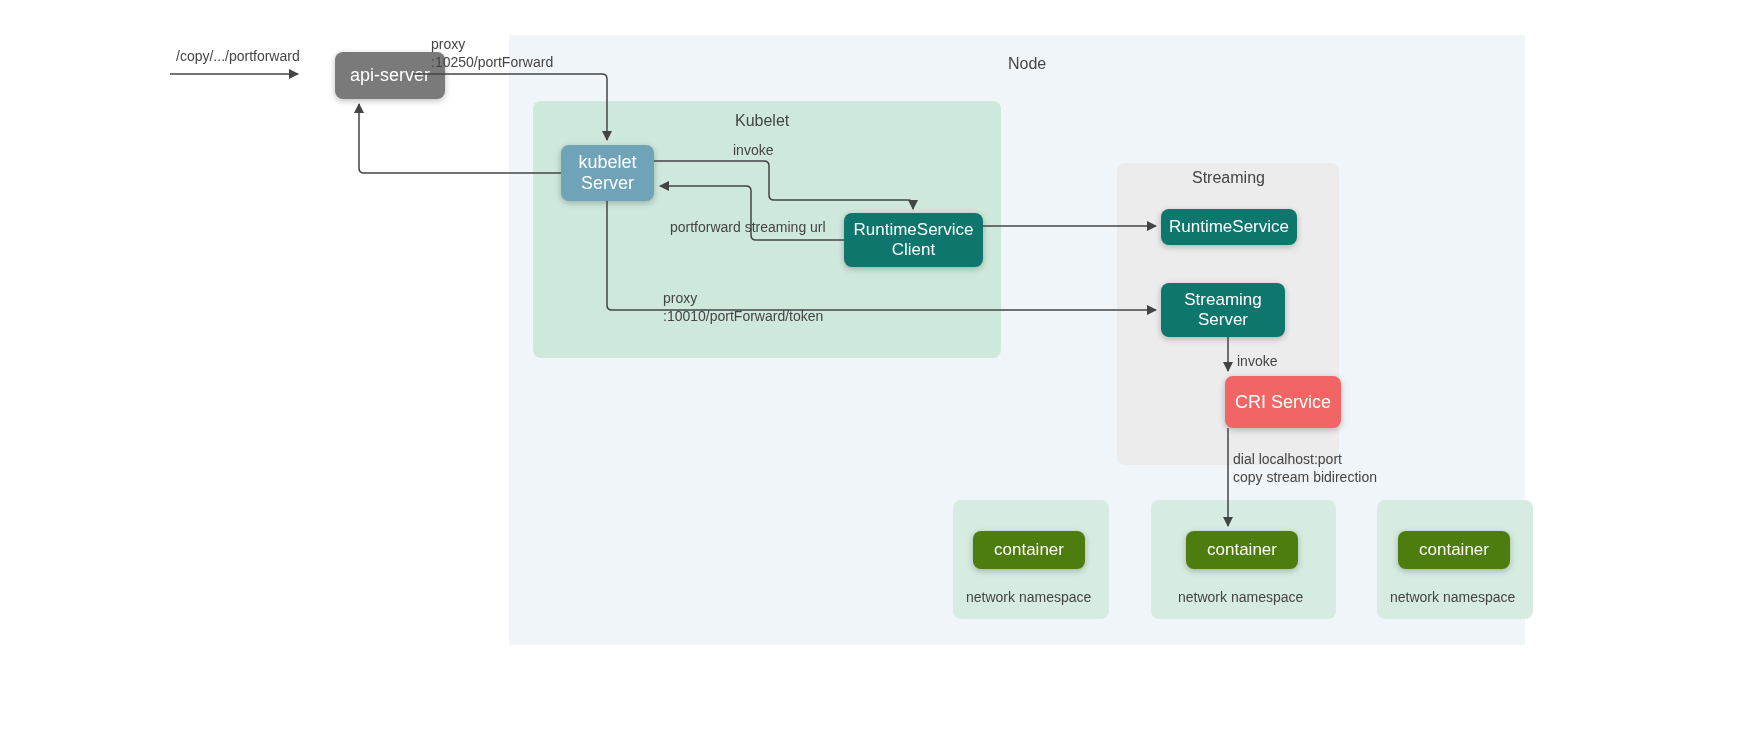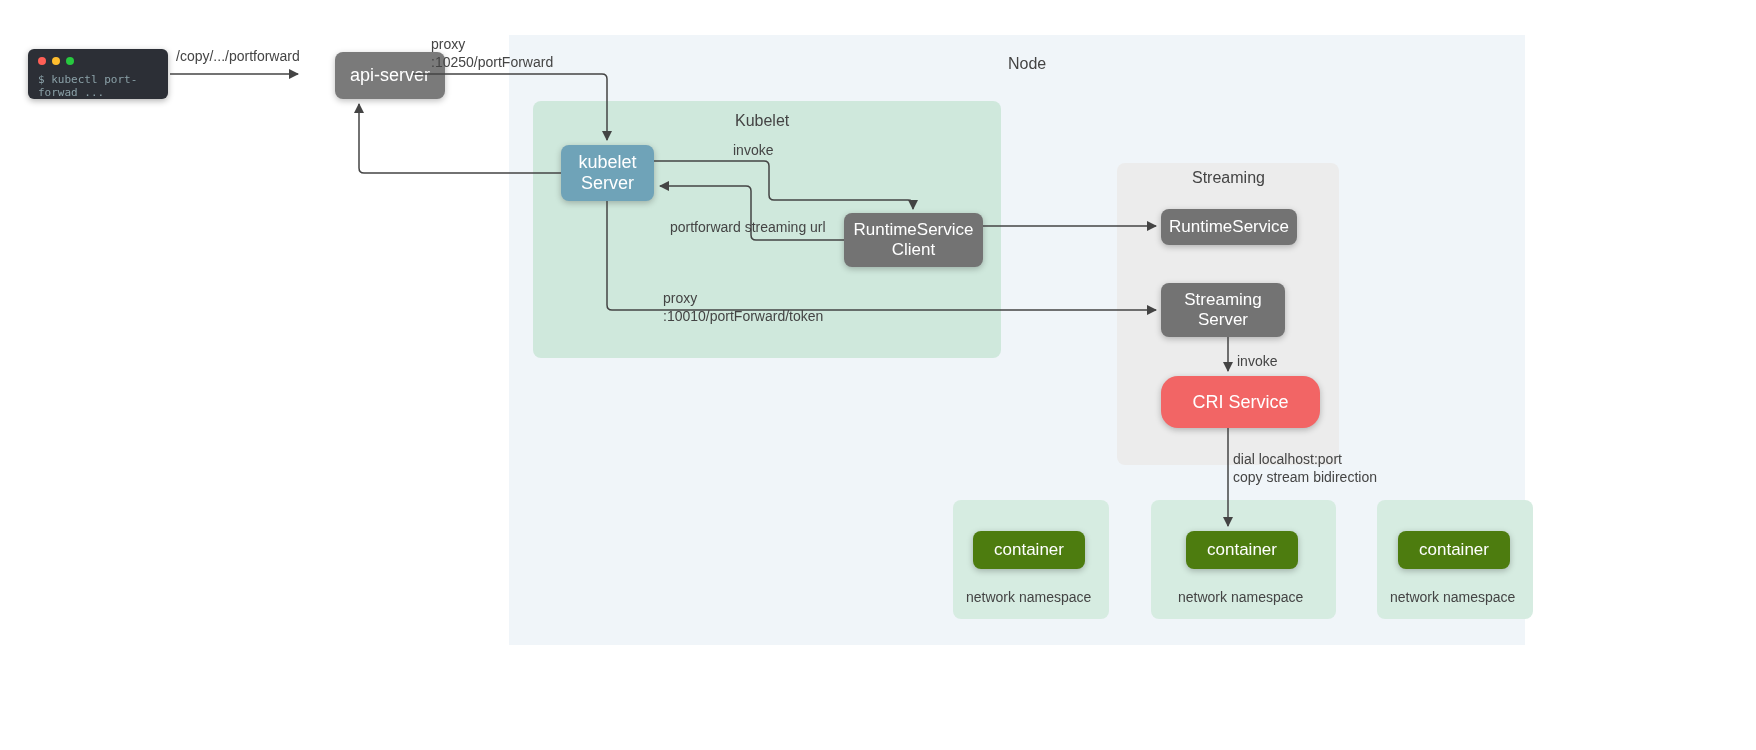--- a/index.html
+++ b/index.html
@@ -75,21 +75,21 @@
     background: #7a7a7a;
     color: #fff;
     font-size: 18px;
   }
   .kubelet-server {
     background: #6fa3b8;
     color: #fff;
     font-size: 18px;
   }
   .pink {
-    background: #737373;
+    background: #0f766e;
     color: #fff;
     font-size: 17px;
   }
   .cri {
     background: #f26565;
     color: #fff;
     font-size: 18px;
   }
   .container-btn {
     background: #4d7c0f;
@@ -111,43 +111,35 @@
 
   <div class="box node-panel" style="left:509px; top:35px; width:1016px; height:610px;"></div>
   <div class="label" style="left:1008px; top:54px; font-size:16px;">Node</div>
 
   <div class="box kubelet-panel" style="left:533px; top:101px; width:468px; height:257px;"></div>
   <div class="label" style="left:735px; top:111px; font-size:16px;">Kubelet</div>
 
   <div class="box containerd-panel" style="left:1117px; top:163px; width:222px; height:302px;"></div>
   <div class="label" style="left:1192px; top:168px; font-size:16px;">Streaming</div>
 
-  <div class="box terminal" style="left:28px; top:49px; width:140px; height:50px;">
-    <div class="term-dots">
-      <span class="dot r"></span>
-      <span class="dot y"></span>
-      <span class="dot g"></span>
-    </div>
-    <div>$ kubectl port-forwad ...</div>
-  </div>
 
   <div class="box api-server shadow center-text" style="left:303px; top:52px; width:110px; height:47px;margin-left:32px;">api-server</div>
 
   <div class="box kubelet-server shadow center-text" style="left:561px; top:145px; width:93px; height:56px; white-space:pre;">kubelet
 Server</div>
 
   <div class="box pink shadow center-text" style="left:844px; top:213px; width:139px; height:54px; white-space:pre;">RuntimeService
 Client</div>
 
   <div class="box pink shadow center-text" style="left:1161px; top:209px; width:136px; height:36px;">RuntimeService</div>
 
   <div class="box pink shadow center-text" style="left:1161px; top:283px; width:124px; height:54px; white-space:pre;">Streaming
 Server</div>
 
-  <div class="box cri shadow center-text" style="left:1161px; top:376px; width:159px; height:52px;border-radius:17px;">CRI Service</div>
+  <div class="box cri shadow center-text" style="left:1225px; top:376px; width:116px; height:52px;">CRI Service</div>
 
   <div class="box ns-panel" style="left:953px; top:500px; width:156px; height:119px;"></div>
   <div class="box container-btn shadow center-text" style="left:973px; top:531px; width:112px; height:38px;">container</div>
   <div class="label" style="left:966px; top:588px; font-size:14px;">network namespace</div>
 
   <div class="box ns-panel" style="left:1151px; top:500px; width:185px; height:119px;"></div>
   <div class="box container-btn shadow center-text" style="left:1186px; top:531px; width:112px; height:38px;">container</div>
   <div class="label" style="left:1178px; top:588px; font-size:14px;">network namespace</div>
 
   <div class="box ns-panel" style="left:1377px; top:500px; width:156px; height:119px;"></div>

